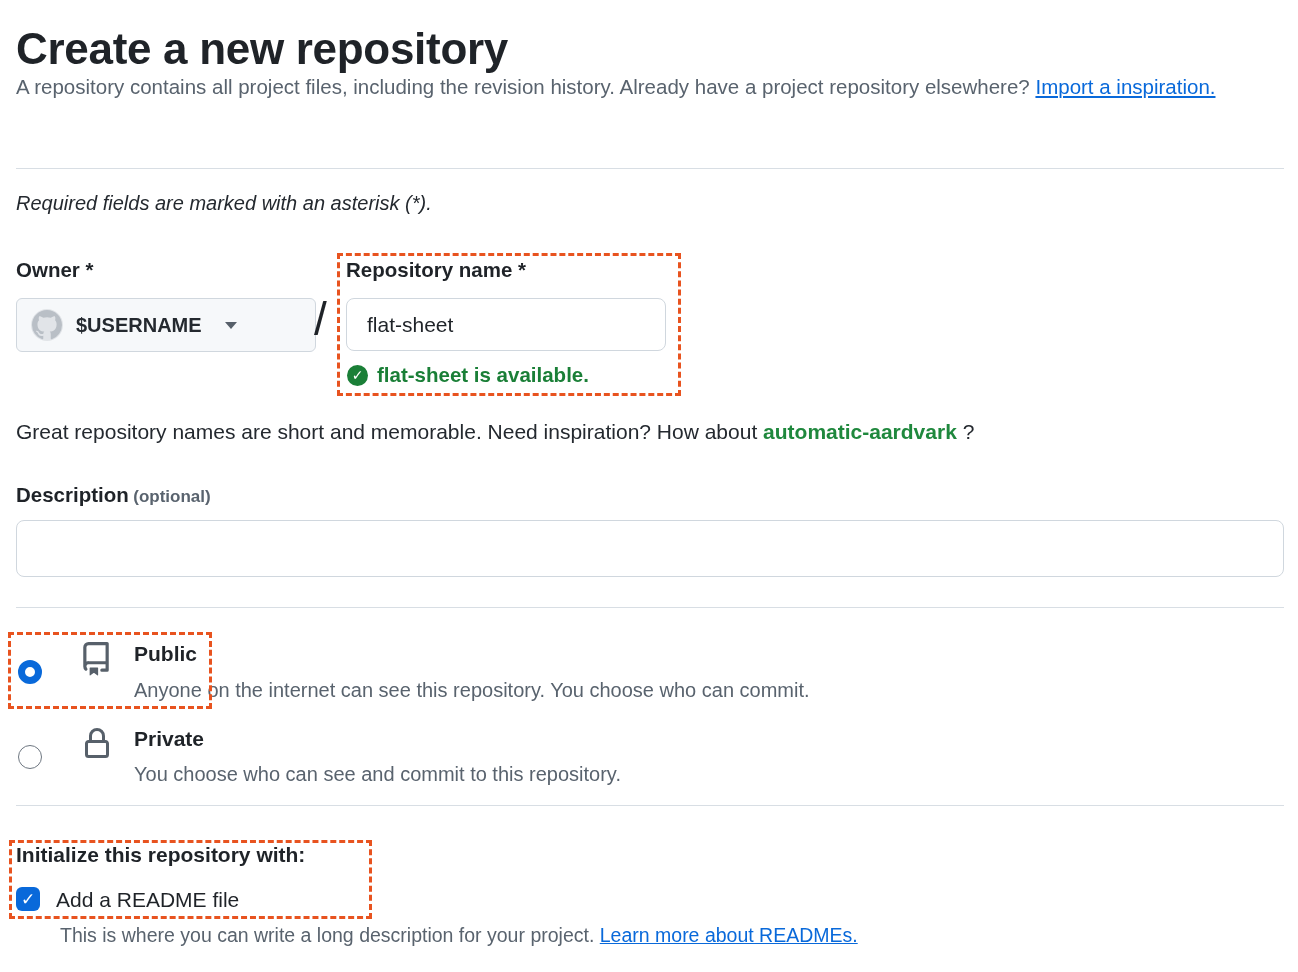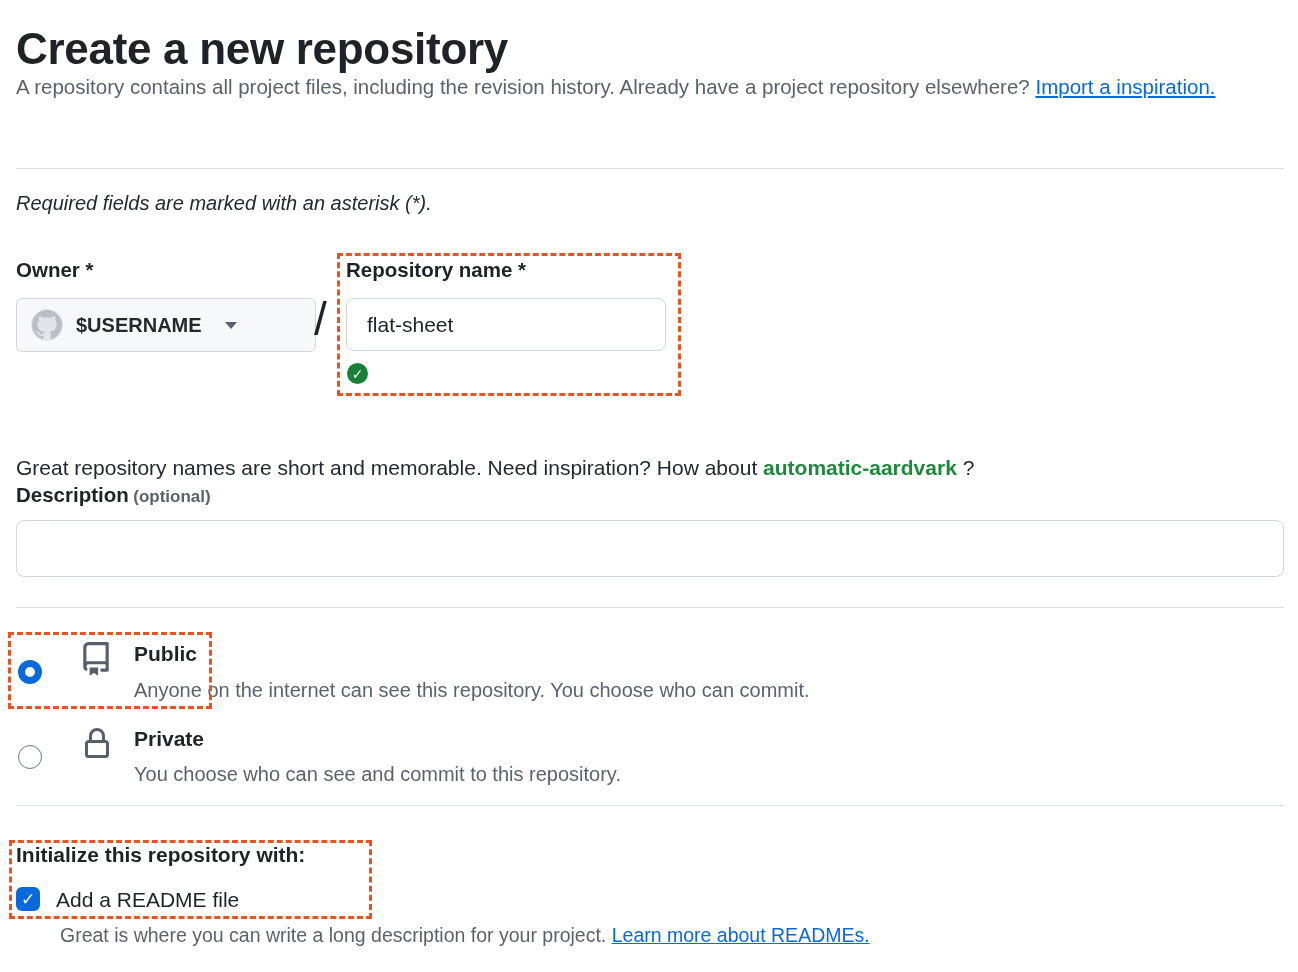--- a/index.html
+++ b/index.html
@@ -81,23 +81,24 @@
   <div class="abs slash" style="left:314px;top:292px;">/</div>
 
   <div class="abs annotation" style="left:337px;top:253px;width:344px;height:143px;"></div>
 
   <div class="abs field-label" style="left:346px;top:258px;">Repository name *</div>
 
   <input class="abs text-input" style="left: 346px; top: 298px; width: 320px; height: 53px;" type="text" value="flat-sheet">
 
   <div class="abs avail" style="left:347px;top:363px;">
     <span class="check-circle">✓</span>
+    <span class="avail-text">flat-sheet is available.</span>
   </div>
 
-  <div class="abs inspiration" style="left:16px;top:420px;margin-top:36px;"><span>Great repository names are short and memorable. Need inspiration? How about </span><span class="suggestion">automatic-aardvark</span><span> ?</span></div>
+  <div class="abs inspiration" style="left:16px;top:420px;"><span>Great repository names are short and memorable. Need inspiration? How about </span><span class="suggestion">automatic-aardvark</span><span> ?</span></div>
 
   <div class="abs" style="left:16px;top:483px;">
     <span class="field-label">Description</span>
     <span class="optional">(optional)</span>
   </div>
 
   <input class="abs text-input" style="left: 16px; top: 520px; width: 1268px; height: 57px;" type="text" value="">
 
   <div class="abs divider" style="left:16px;top:607px;width:1268px;"></div>
 
@@ -124,15 +125,15 @@
   <div class="abs divider" style="left:16px;top:805px;width:1268px;"></div>
 
   <div class="abs annotation" style="left:9px;top:840px;width:363px;height:79px;"></div>
 
   <div class="abs init-heading" style="left:16px;top:843px;">Initialize this repository with:</div>
 
   <div class="abs checkbox" style="left:16px;top:887px;">✓</div>
 
   <div class="abs readme-label" style="left:56px;top:888px;">Add a README file</div>
 
-  <div class="abs help-text" style="left:60px;top:924px;"><span>Great is where you can write a long description for your project. </span><a class="link">Learn more about READMEs.</a></div>
+  <div class="abs help-text" style="left:60px;top:924px;"><span>This is where you can write a long description for your project. </span><a class="link">Learn more about READMEs.</a></div>
 
 </div>
 
 </body></html>

